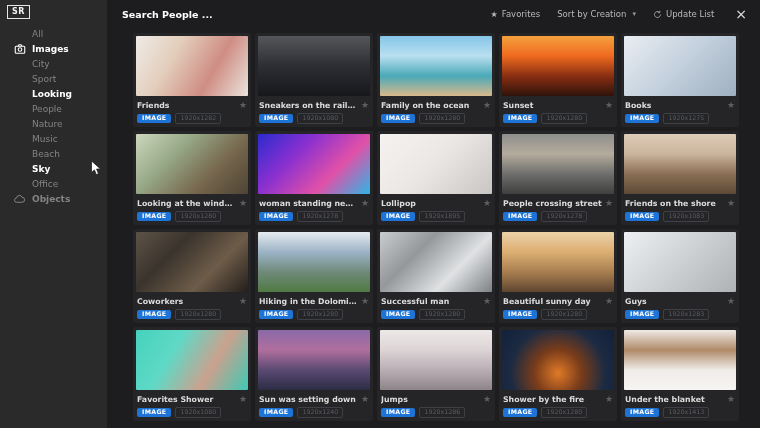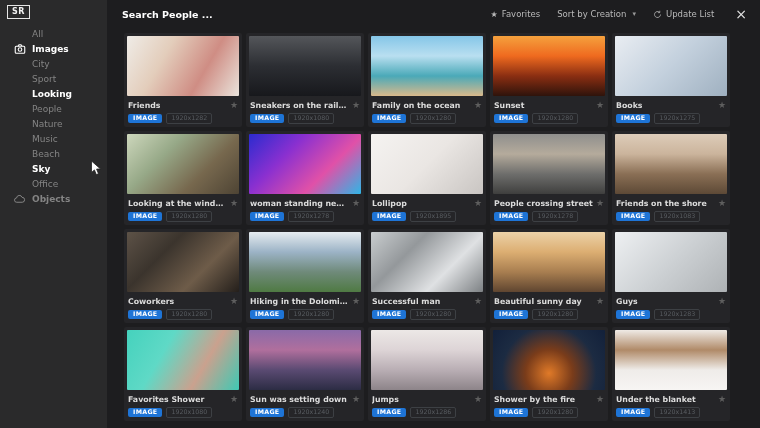--- a/index.html
+++ b/index.html
@@ -48,21 +48,21 @@
   }
   .search-input::placeholder { color:#ffffff; opacity:1; }
   .topbar-right { display:flex; align-items:center; gap:17px; color:#b9b9b9; font-size:8.5px; }
   .tb-item { display:flex; align-items:center; gap:4px; cursor:pointer; white-space:nowrap; }
   .tb-item .glyph { font-size:8px; color:#b9b9b9; }
   .caret { font-size:7px; margin-left:2px; color:#9a9a9a; }
   .close-btn { color:#e3e3e3; font-size:14px; line-height:1; margin-left:4px; cursor:pointer; }
   .refresh-svg { width:9px; height:9px; stroke:#b9b9b9; fill:none; stroke-width:2; }
   
   .grid {
-    position:absolute; left:17px; top:33px;
+    position:absolute; left:26px; top:33px;
     display:grid; grid-template-columns:repeat(5,118px);
     column-gap:4px; row-gap:4px;
   }
   .card {
     width:118px; height:94px; background:#252528; border-radius:2px;
     padding:3px;
   }
   .thumb { width:112px; height:60px; border-radius:1px; }
   .title-row { display:flex; align-items:center; margin:3px 1px 0 1px; height:12px; }
   .card-title {

